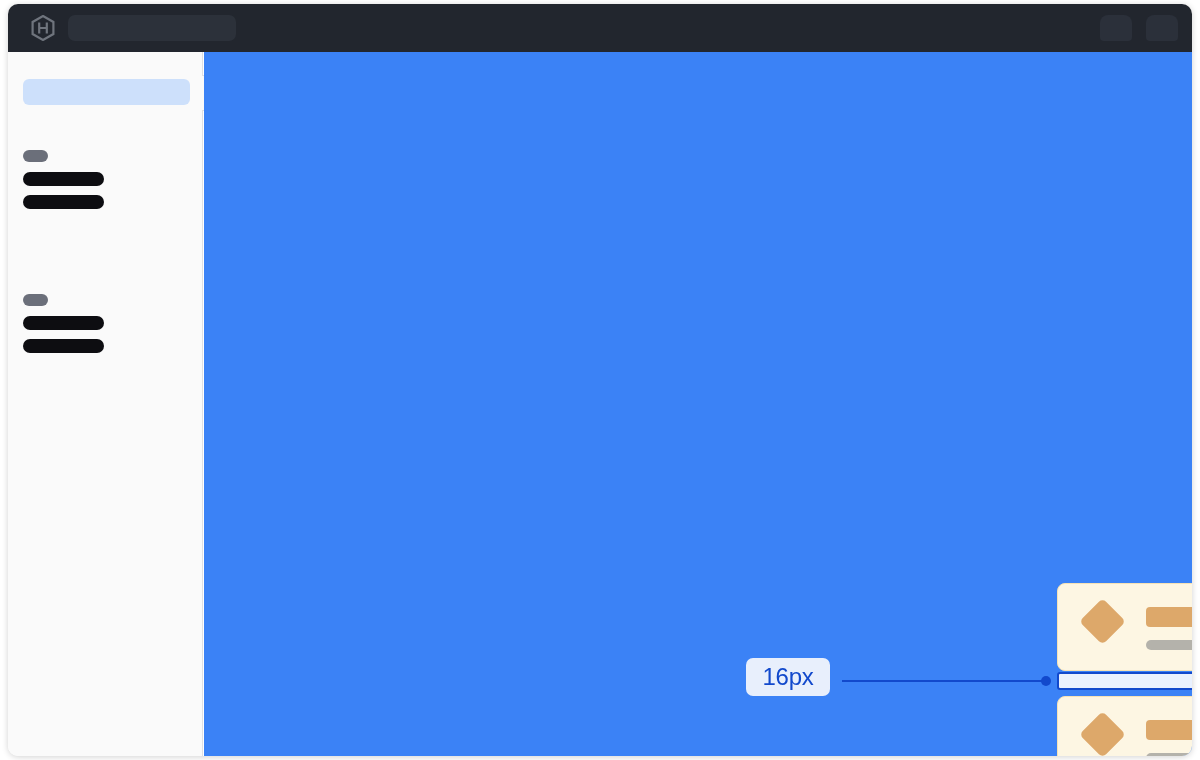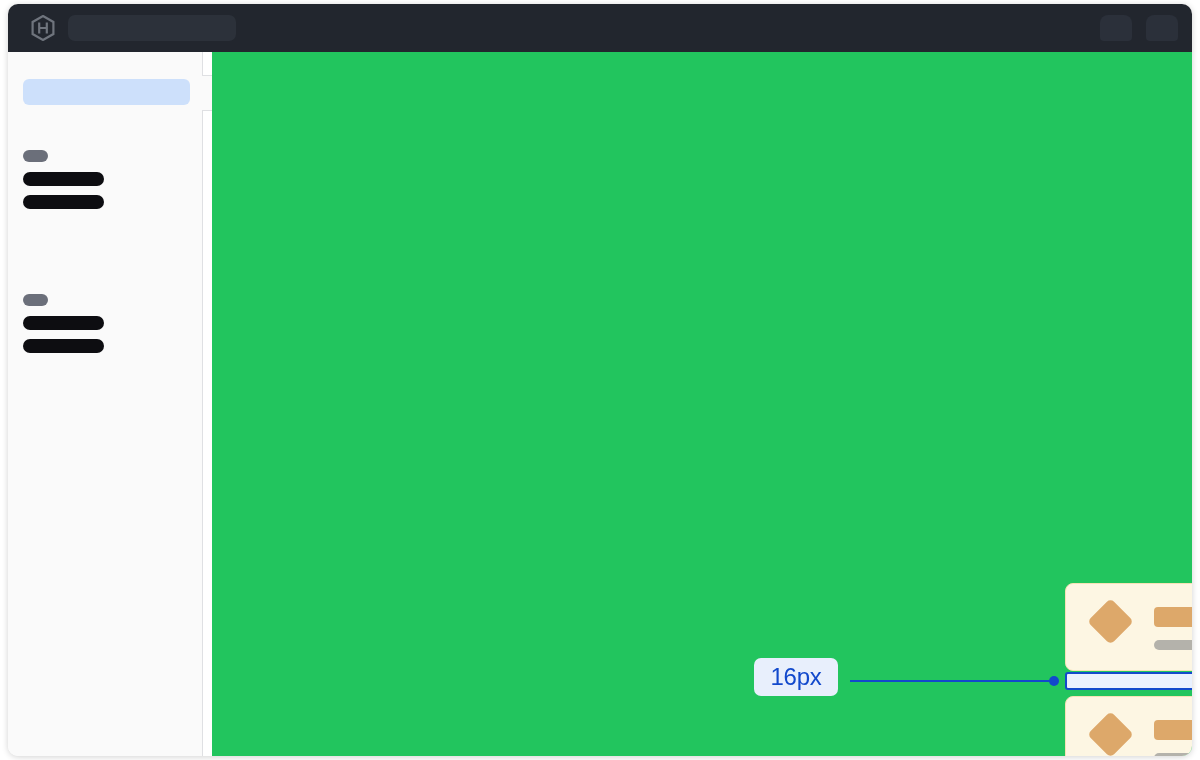--- a/index.html
+++ b/index.html
@@ -110,22 +110,21 @@
     border-radius: 0 5px 5px 0;
   }
 
   
   .content {
     position: absolute;
     left: 196px;
     top: 48px;
     width: 988px;
     height: 704px;
-    background: #22c55e;
-    margin-left: 8px;
+    background: #3b82f6;
   }
 
   
   .measure-label {
     position: absolute;
     left: 542px;
     top: 606px;
     width: 84px;
     height: 38px;
     background: #e8effc;

